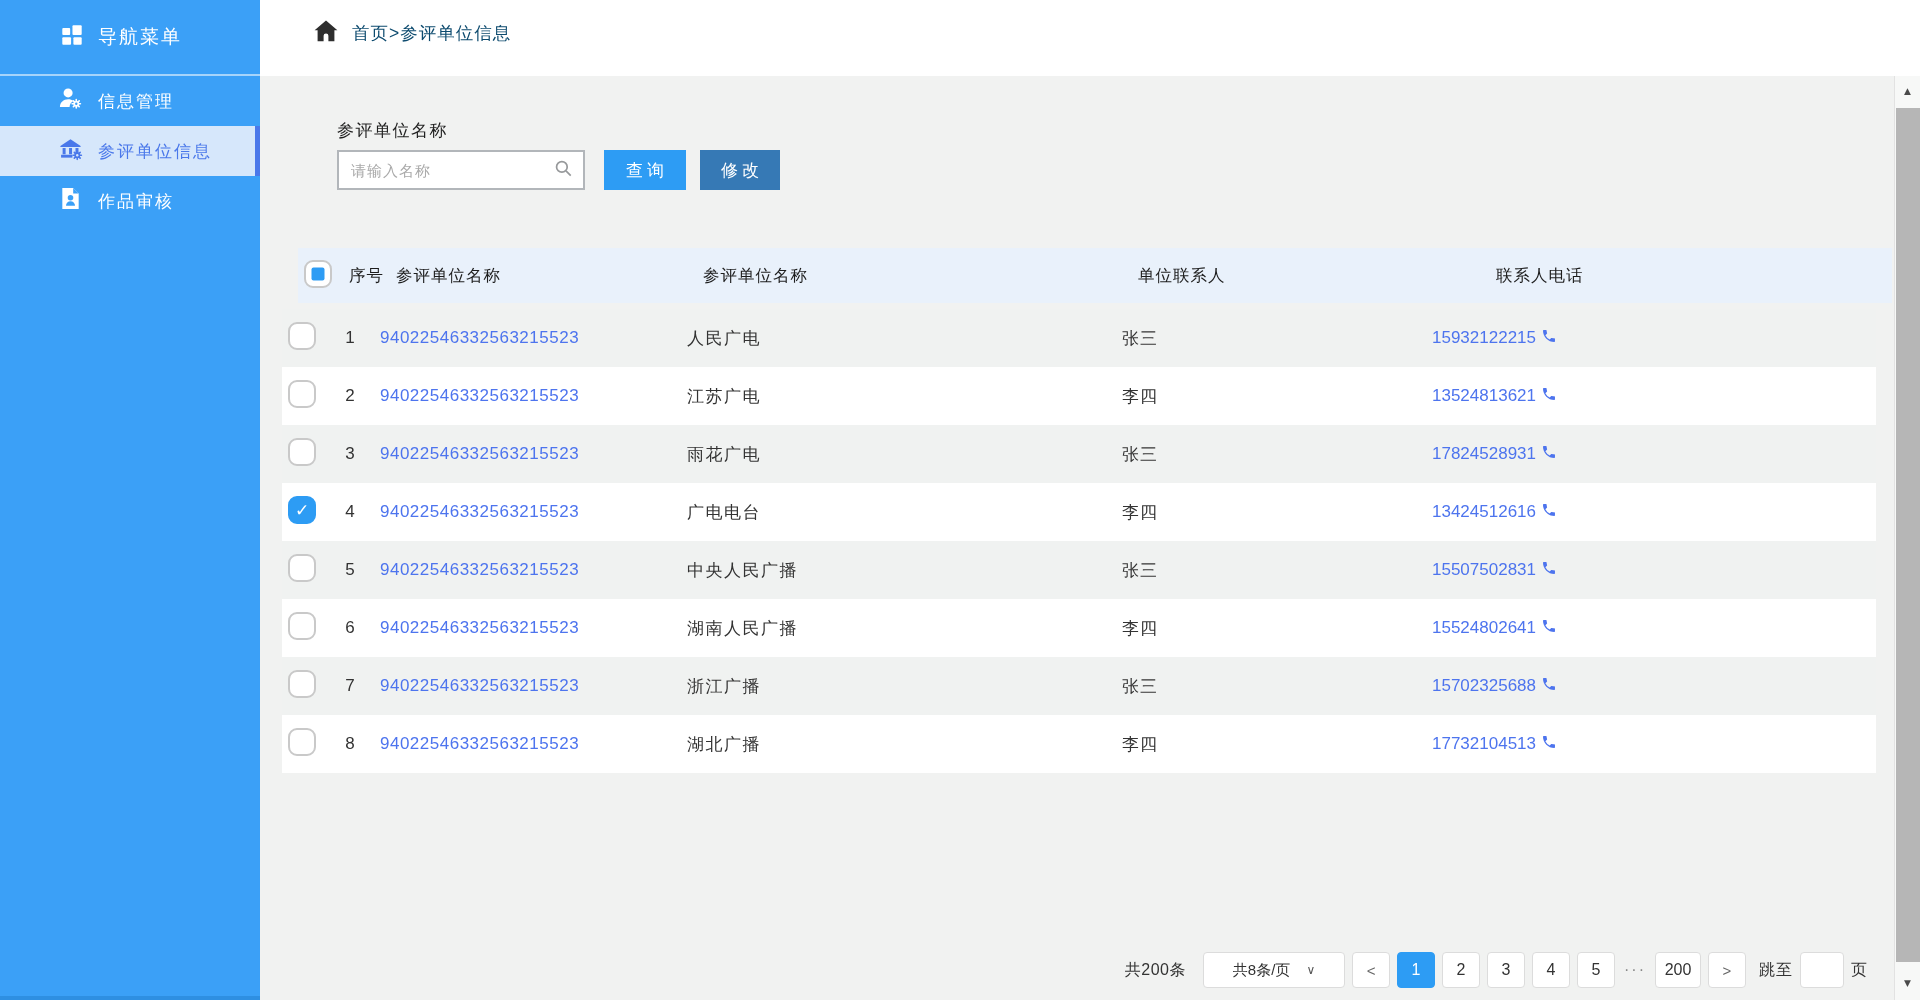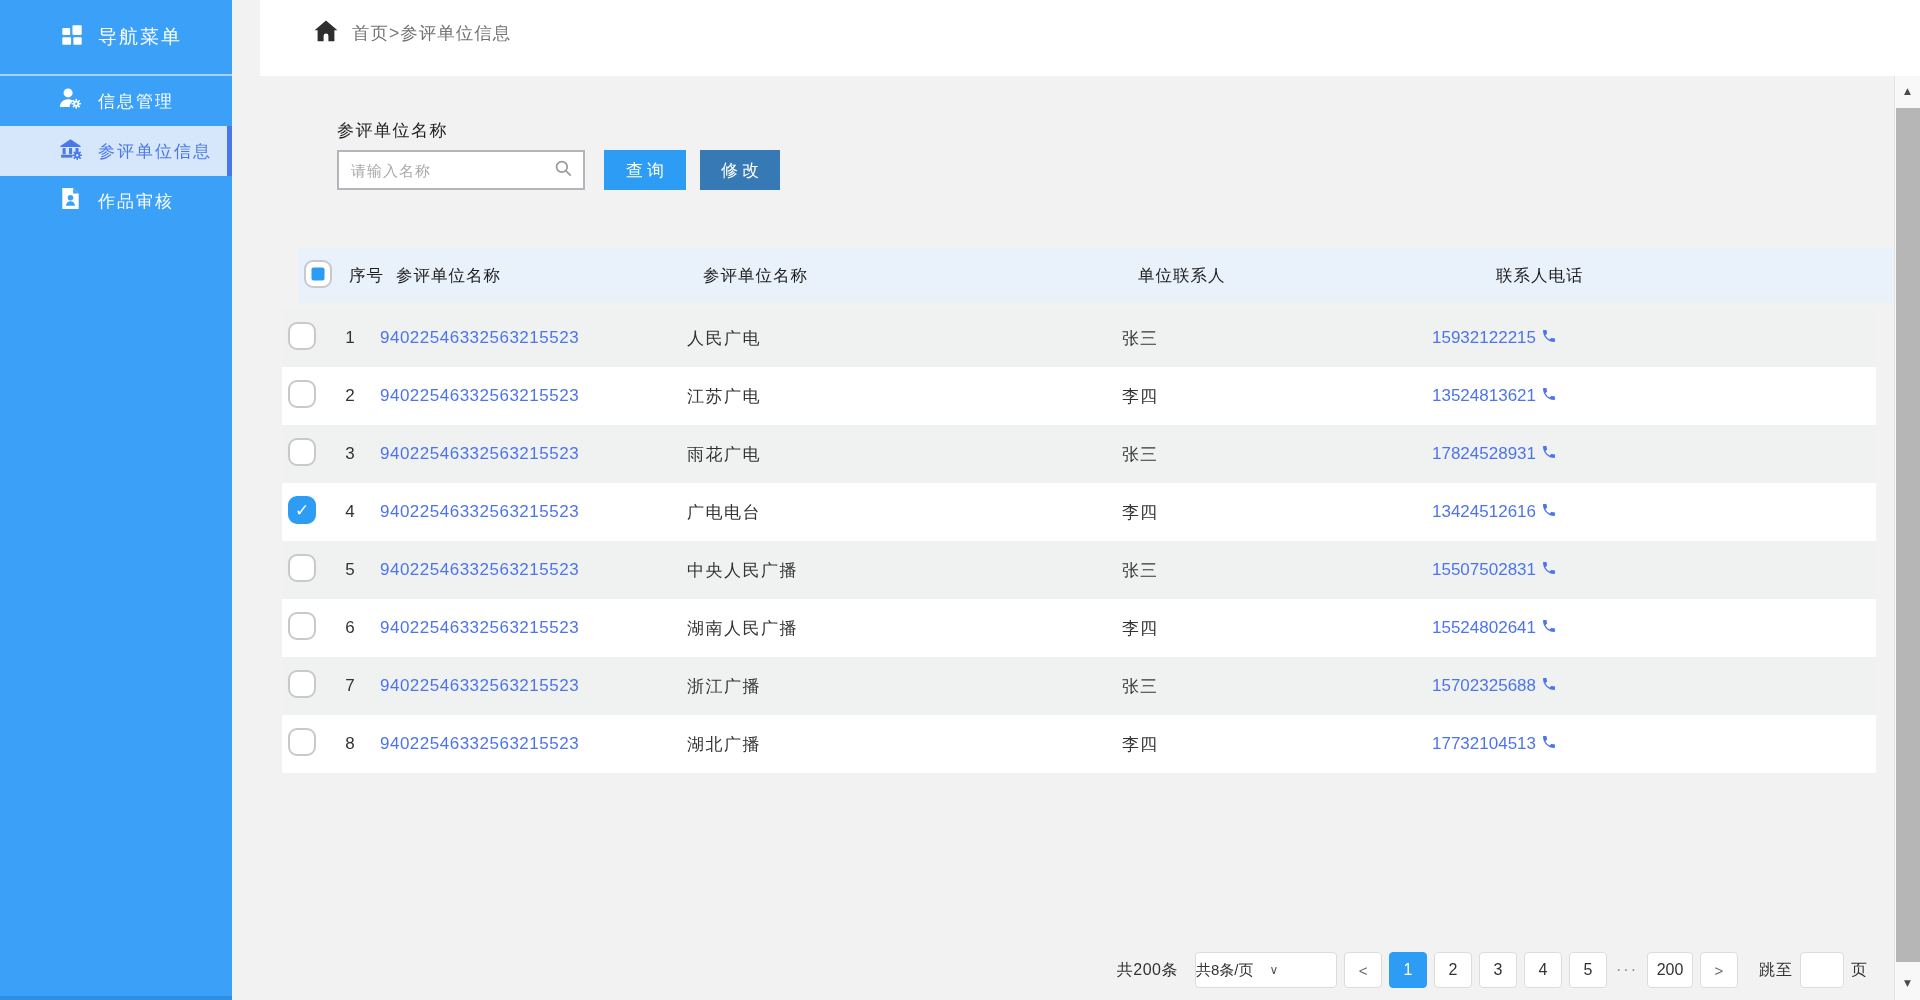--- a/index.html
+++ b/index.html
@@ -2,39 +2,39 @@
 <html style="--sidebar: #3BA0F7; --sidebar-selected-bg: #D6E7FB; --sidebar-selected-fg: #4A78EA; --accent: #2D9CF4; --modify-button: #3679B5; --link: #4D74EE; --table-header-bg: #E9F1FB; --content-bg: #F1F2F1;"><head>
 <meta charset="utf-8">
 <style>
   html,body{margin:0;padding:0}
   body{
     width:1920px;height:1000px;overflow:hidden;position:relative;
     font-family:"Liberation Sans","DejaVu Sans",sans-serif;
     background:var(--content-bg,#F1F2F1);
   }
   
-  .sidebar{position:absolute;left:0;top:0;width:232px;height:1000px;background:var(--sidebar,#3BA0F7);z-index:3}
+  .sidebar{position:absolute;left:0;top:0;width:260px;height:1000px;background:var(--sidebar,#3BA0F7);z-index:3}
   .sb-header{height:76px;display:flex;align-items:center;padding-left:60px;gap:14px;color:#fff;
     font-size:19px;letter-spacing:2px;border-bottom:2px solid rgba(255,255,255,.55);box-sizing:border-box}
   .sb-header svg{width:24px;height:24px;fill:#fff;flex:none}
   .sb-menu{display:block}
   .sb-item{height:50px;display:flex;align-items:center;padding-left:58px;gap:15px;color:#fff;
     font-size:17px;letter-spacing:2px;position:relative;cursor:pointer}
   .sb-item svg{width:25px;height:25px;fill:currentColor;flex:none}
   .sb-item .hole{fill:var(--sidebar,#3BA0F7);stroke:none}
   .sb-item.selected{background:var(--sidebar-selected-bg,#D6E7FB);color:var(--sidebar-selected-fg,#4A78EA)}
   .sb-item.selected .hole{fill:var(--sidebar-selected-bg,#D6E7FB)}
   .sb-item.selected::after{content:"";position:absolute;right:0;top:0;width:5px;height:100%;
     background:var(--sidebar-selected-fg,#4A78EA)}
   .sb-strip{position:absolute;bottom:0;left:0;width:100%;height:4px;background:#2E8FE2}
   
   .topbar{position:absolute;left:260px;top:0;width:1660px;height:76px;background:#fff;
     display:flex;align-items:center;gap:13px;padding-left:53px;padding-bottom:10px;box-sizing:border-box;z-index:2}
   .topbar svg{width:26px;height:26px;flex:none}
-  .crumb{font-size:17.5px;color:#737373;letter-spacing:1px}
+  .crumb{font-size:17.5px;color:#0c4a6e;letter-spacing:1px}
   
   .search-label{position:absolute;left:337px;top:119px;font-size:17px;color:#1f1f1f;letter-spacing:1.5px}
   .search-box{position:absolute;left:337px;top:150px;width:248px;height:40px;background:#fff;
     border:2px solid #b2b6ba;box-sizing:border-box;display:flex;align-items:center;padding:0 10px;gap:8px}
   .search-box input{flex:1;min-width:0;border:none;outline:none;background:transparent;font-size:15px;color:#c2410c;
     font-family:inherit}
   .search-box input::placeholder{color:#a9a9a9;letter-spacing:1px}
   .search-box svg{width:19px;height:19px;flex:none}
   .btn{position:absolute;top:150px;height:40px;border:none;color:#fff;font-size:17px;letter-spacing:4px;
     text-indent:4px;cursor:pointer;font-family:inherit}
@@ -62,31 +62,31 @@
   .cb.ind::after{content:"";position:absolute;left:50%;top:50%;transform:translate(-50%,-50%);
     width:13px;height:13px;border-radius:2px;background:var(--accent,#2D9CF4)}
   .cb.checked{background:var(--accent,#2D9CF4);border-color:var(--accent,#2D9CF4)}
   .cb.checked::after{content:"✓";position:absolute;left:50%;top:50%;transform:translate(-50%,-50%);
     color:#fff;font-size:17px;font-weight:bold;font-family:"DejaVu Sans",sans-serif}
   
   .pagination{position:absolute;top:952px;right:52px;height:36px;display:flex;align-items:center;gap:7px;
     font-size:16px;color:#333}
   .pg-total{margin-right:10px;letter-spacing:.5px}
   .pg-size{width:142px;height:36px;background:#fff;border:1px solid #dcdcdc;border-radius:4px;
-    display:flex;align-items:center;justify-content:flex-start;gap:16px;font-size:15px;cursor:pointer;box-sizing:border-box}
+    display:flex;align-items:center;justify-content:center;gap:16px;font-size:15px;cursor:pointer;box-sizing:border-box}
   .pg-caret{font-size:12px;color:#555;font-family:"DejaVu Sans",sans-serif}
   .pg-btn{min-width:38px;height:36px;background:#fff;border:1px solid #dcdcdc;border-radius:4px;
     display:flex;align-items:center;justify-content:center;font-size:16px;color:#333;cursor:pointer;
     box-sizing:border-box;padding:0 4px}
   .pg-btn.arrow{color:#666;font-size:15px}
   .pg-btn.active{background:var(--accent,#2D9CF4);border-color:var(--accent,#2D9CF4);color:#fff}
   .pg-pages{display:contents}
   .pg-ellipsis{color:#888;letter-spacing:2px;margin:0 2px}
   .pg-last{min-width:46px}
-  .pg-jump-label{margin-left:14px;letter-spacing:1px}
+  .pg-jump-label{margin-left:6px;letter-spacing:1px}
   .pg-input{width:44px;height:36px;background:#fff;border:1px solid #dcdcdc;border-radius:4px;
     box-sizing:border-box;outline:none;text-align:center;font-size:15px;font-family:inherit}
   .pg-suffix{letter-spacing:1px}
   
   .scrollbar{position:absolute;right:0;top:76px;width:26px;height:924px;background:#F7F8F7;
     border-left:1px solid #e2e2e2;box-sizing:border-box;z-index:4}
   .sb-up,.sb-down{position:absolute;left:0;width:100%;height:30px;display:flex;align-items:center;
     justify-content:center;color:#4a4a4a;font-size:9px;cursor:pointer;font-family:"DejaVu Sans",sans-serif}
   .sb-up{top:0}
   .sb-down{bottom:0;height:34px}

